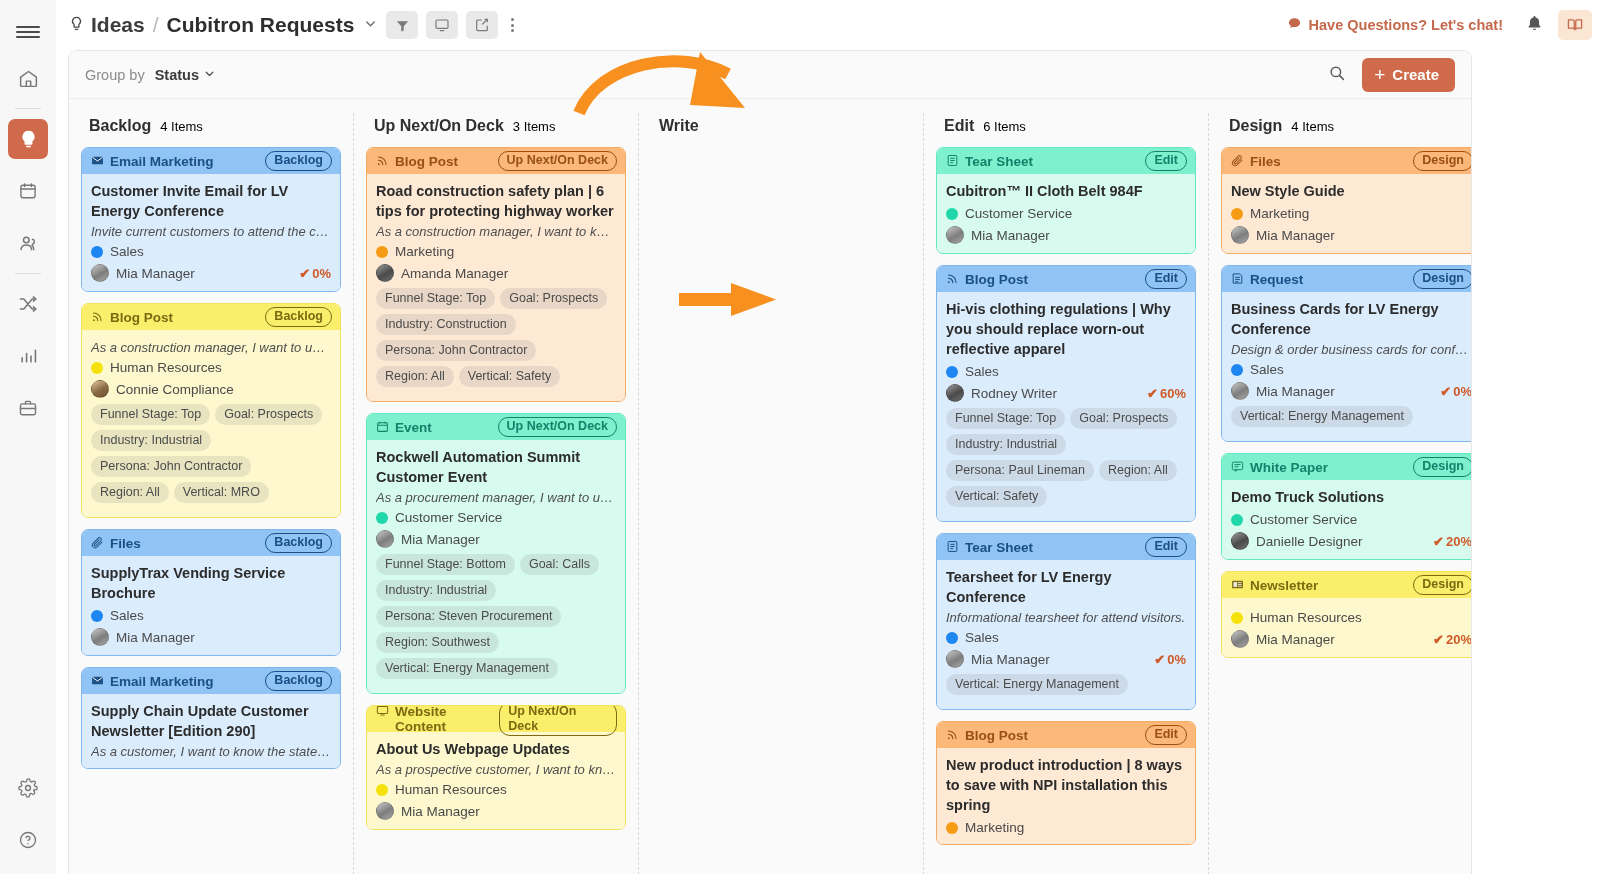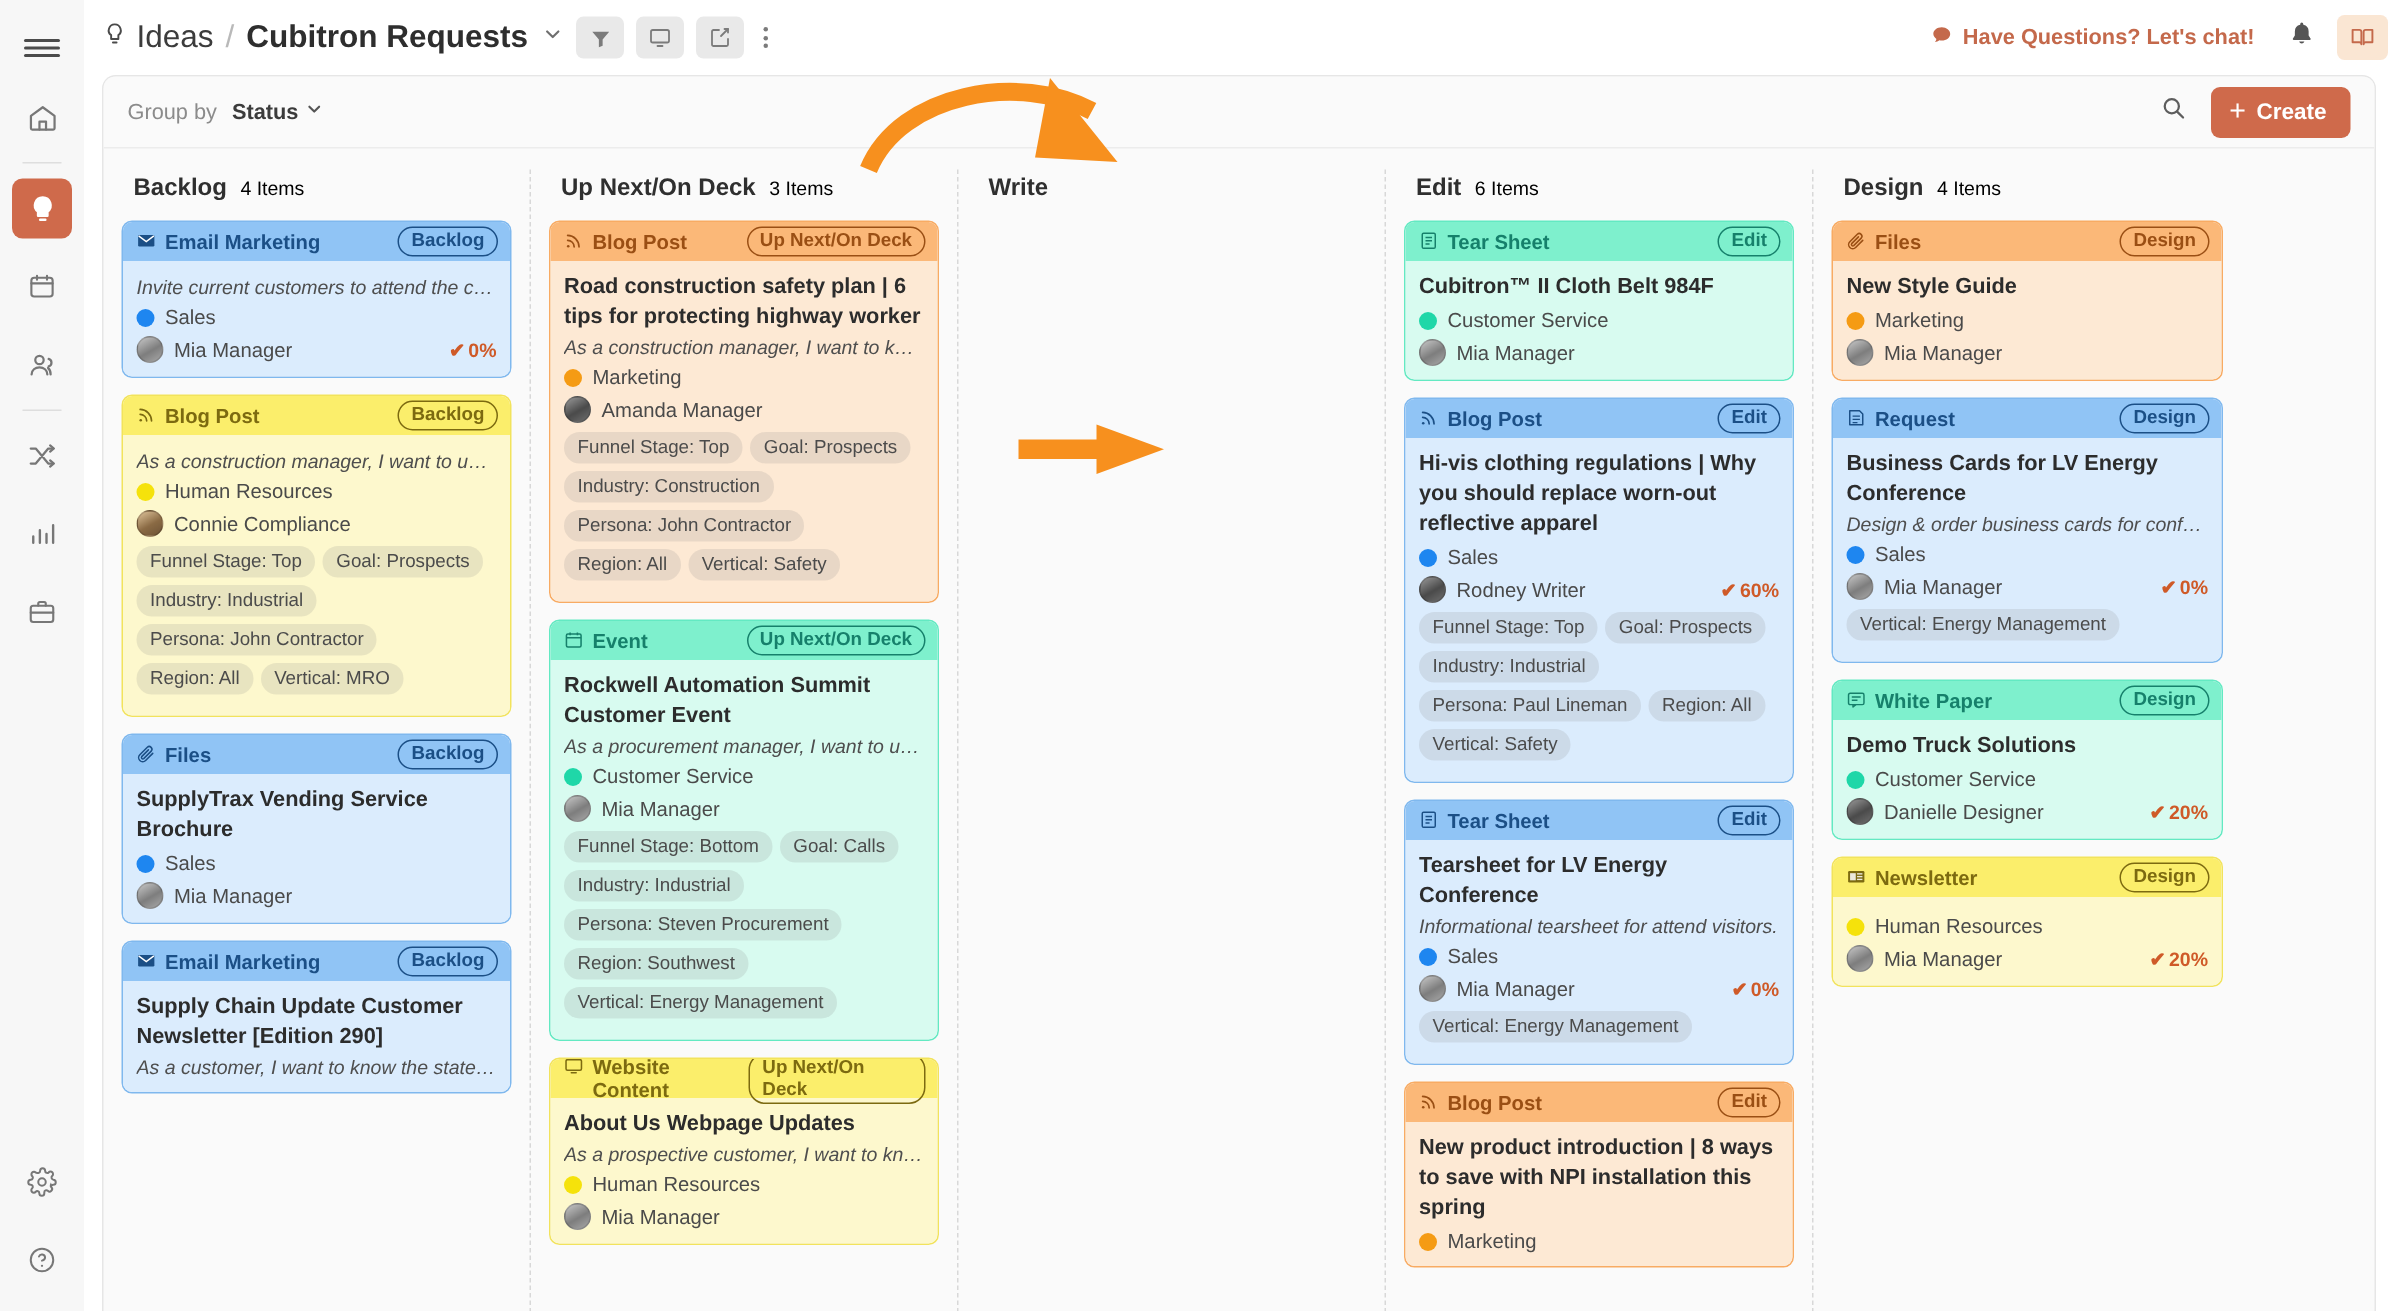--- a/index.html
+++ b/index.html
@@ -37,21 +37,21 @@
   .rail-spacer { flex: 1; }
 
   
   #topbar {
     position: absolute; left: 56px; top: 0; width: 1544px; height: 50px;
     background: #fff; display: flex; align-items: center;
     z-index: 15;
   }
   #crumb { display: flex; align-items: center; padding-left: 12px; }
   .crumb-bulb { margin-right: 6px; color: #4a4a4a; }
-  .crumb-a { font-size: 21px; font-weight: normal; color: #3c3c3c; }
+  .crumb-a { font-size: 21px; font-weight: bold; color: #3c3c3c; }
   .crumb-slash { font-size: 21px; color: #b9b9b9; margin: 0 8px; font-weight: 400;}
   .crumb-b { font-size: 21px; font-weight: bold; color: #2e2e2e; }
   .crumb-caret { margin-left: 9px; color: #6f6f6f; }
   .tb-btn {
     width: 32px; height: 28px; border-radius: 5px;
     display: flex; align-items: center; justify-content: center;
     margin-left: 8px; cursor: pointer; color: #7b7b7b;
   }
   .tb-btn.shaded { background: #e9e9e9; }
   .tb-dots { width: 24px; display:flex; flex-direction:column; align-items:center;
@@ -60,21 +60,21 @@
   #topbar-right { margin-left: auto; display: flex; align-items: center; padding-right: 8px; }
   #chatlink { display:flex; align-items:center; color:#c4694b; font-size: 14.5px; font-weight: 600; cursor:pointer;}
   #chatlink .bub { margin-right: 7px; }
   .bell { margin-left: 22px; cursor:pointer; color:#555;}
   .book { margin-left: 14px; width: 34px; height: 30px; background:#fae6d3; border-radius:5px;
           display:flex;align-items:center;justify-content:center;cursor:pointer;color:#c4694b;}
 
   
   #panel {
     position: absolute; left: 68px; top: 50px;
-    width: 1516px; height: 824px;
+    width: 1404px; height: 824px;
     background: #fafafa;
     border: 1px solid #e6e6e6;
     border-bottom: none;
     border-top-left-radius: 9px; border-top-right-radius: 9px;
     overflow: hidden;
   }
   #panel-head {
     height: 48px; display: flex; align-items: center;
     border-bottom: 1px solid #ececec; background:#fafafa; padding: 0 16px;
   }
@@ -372,20 +372,21 @@
                 <svg width="13" height="13" viewBox="0 0 24 24" fill="currentColor">
                   <rect x="2" y="5" width="20" height="14" rx="1.6"></rect>
                   <path d="M2.6 6 12 13 21.4 6" fill="none" stroke="#fff" stroke-width="1.8"></path>
                 </svg>
               </span>
               <span>Email Marketing</span>
             </span>
             <span class="card-status">Backlog</span>
           </div>
           <div class="card-body">
+            <div class="card-title">Customer Invite Email for LV Energy Conference</div>
             <div class="card-desc">Invite current customers to attend the con…</div>
             <div class="card-row">
               <span class="dot" style="background:#1e86f0"></span>
               <span class="cat">Sales</span>
             </div>
             <div class="card-row">
               <span class="avatar "></span>
               <span class="person">Mia Manager</span>
               <span class="pct">
                 <span class="ck">✔</span>

